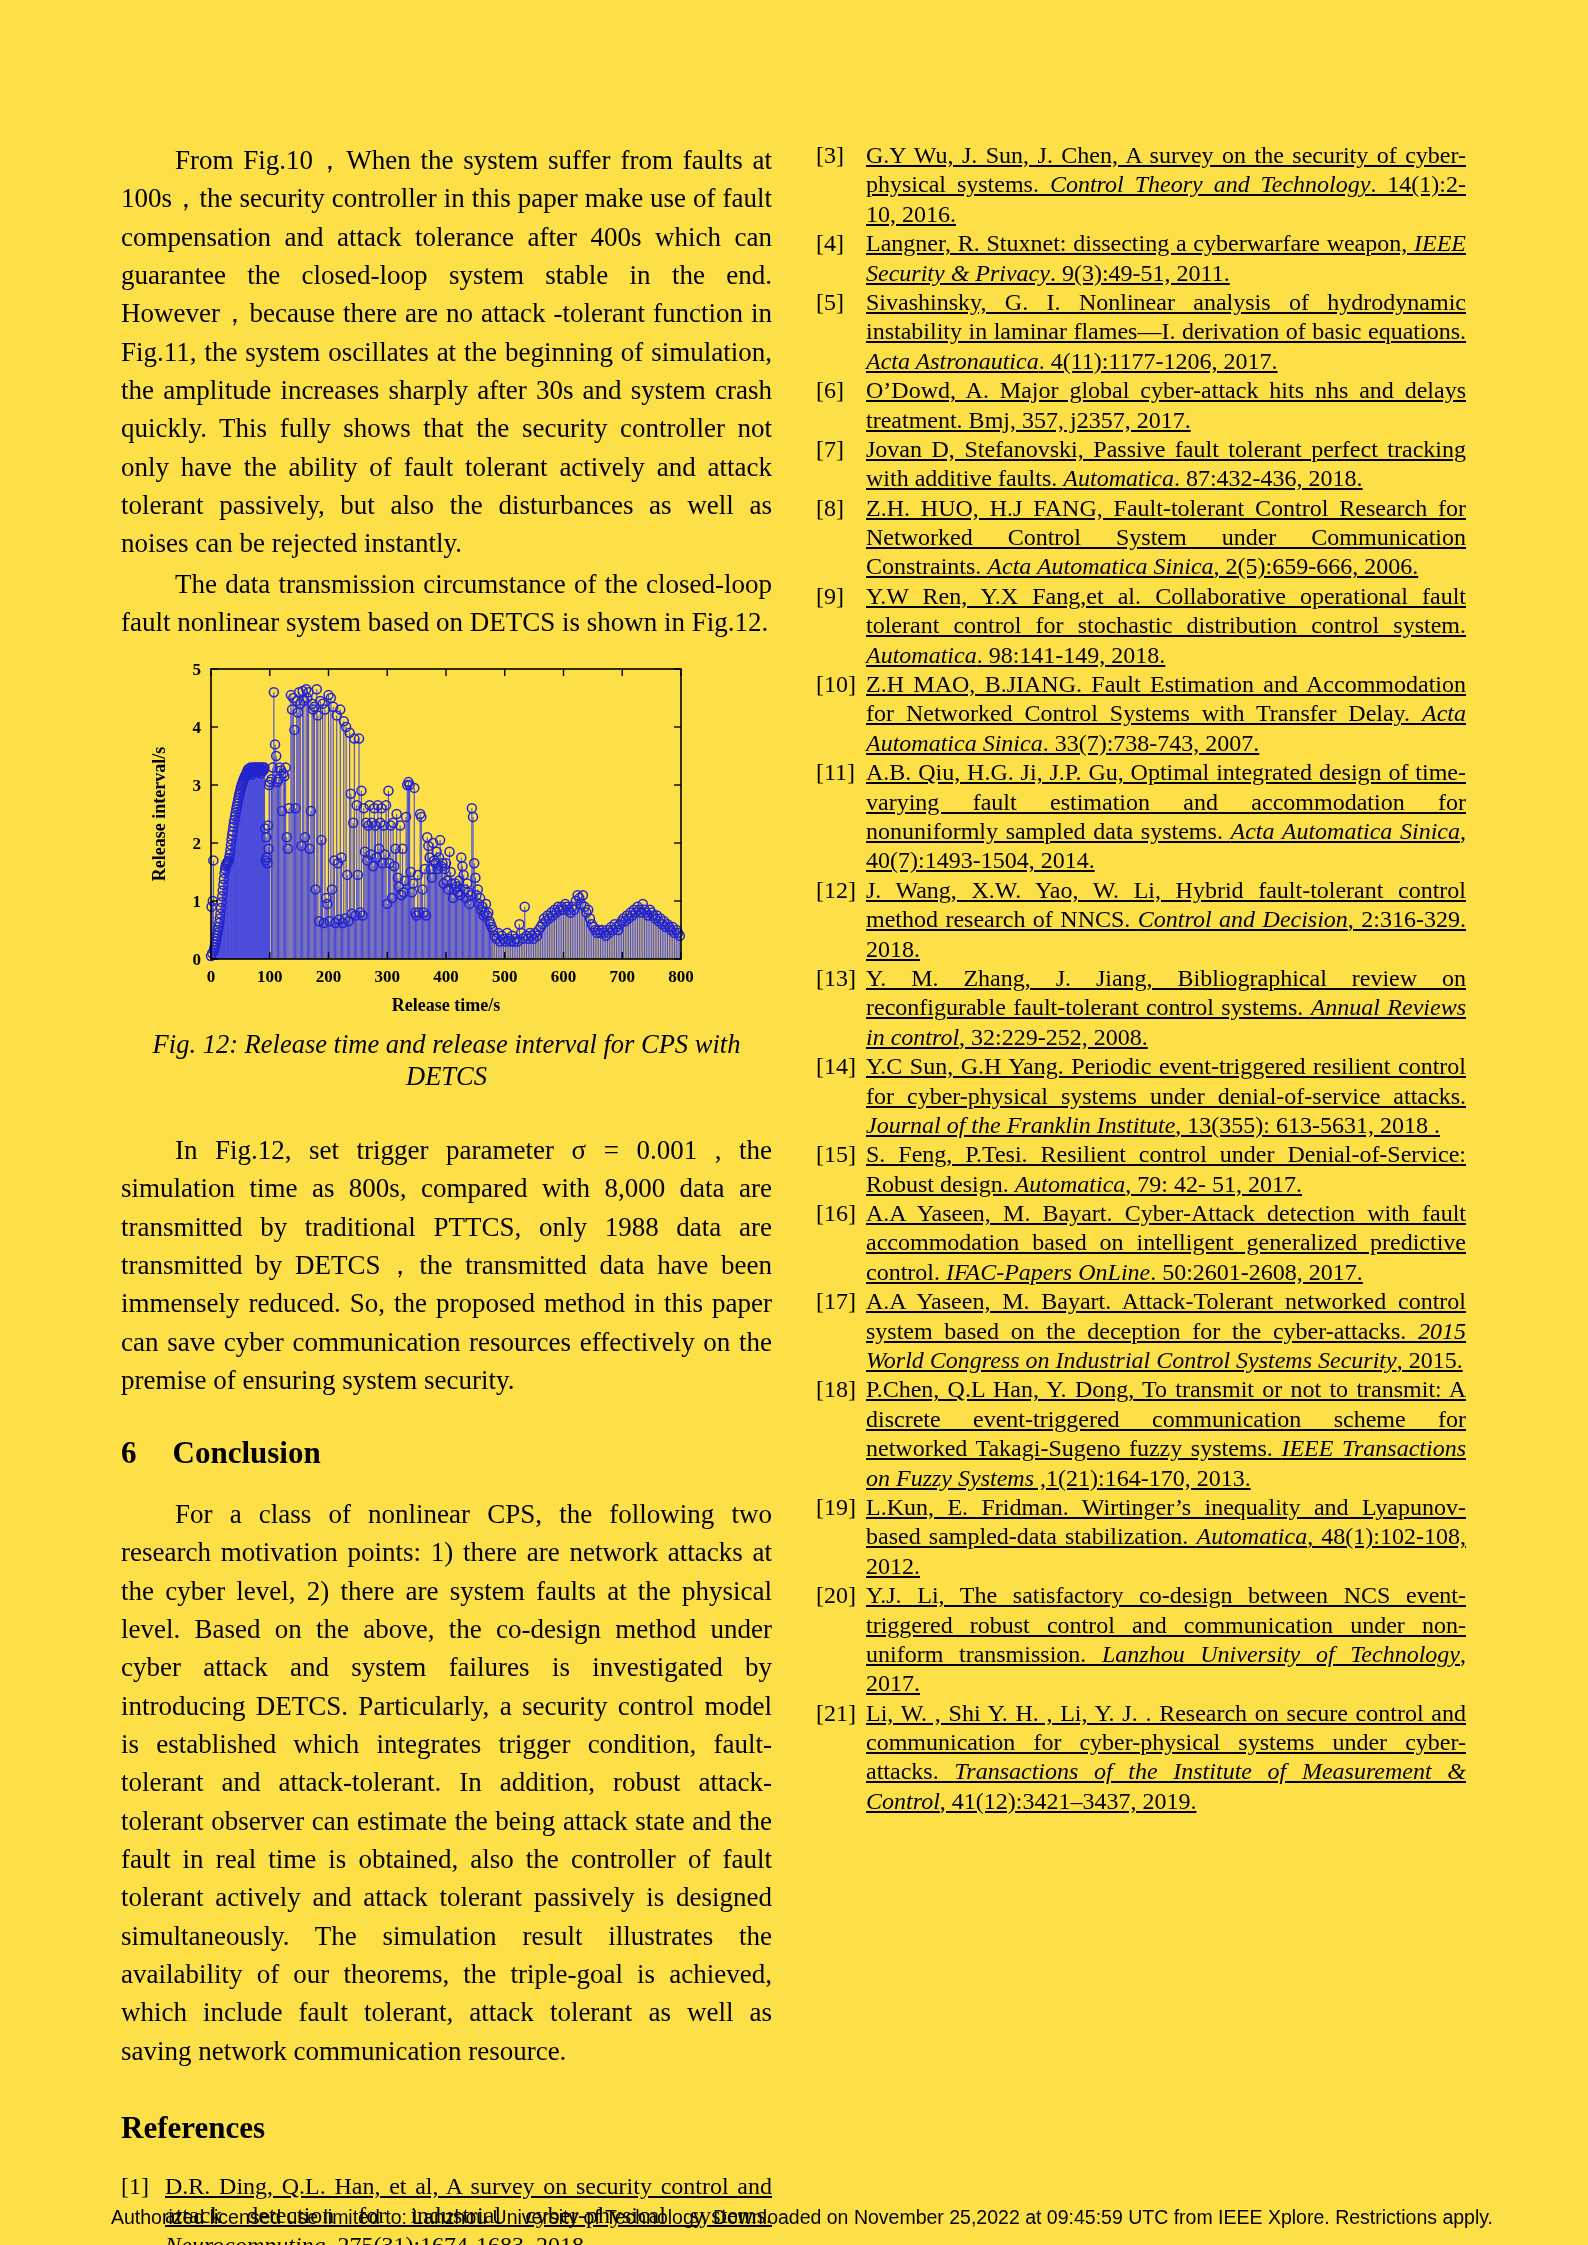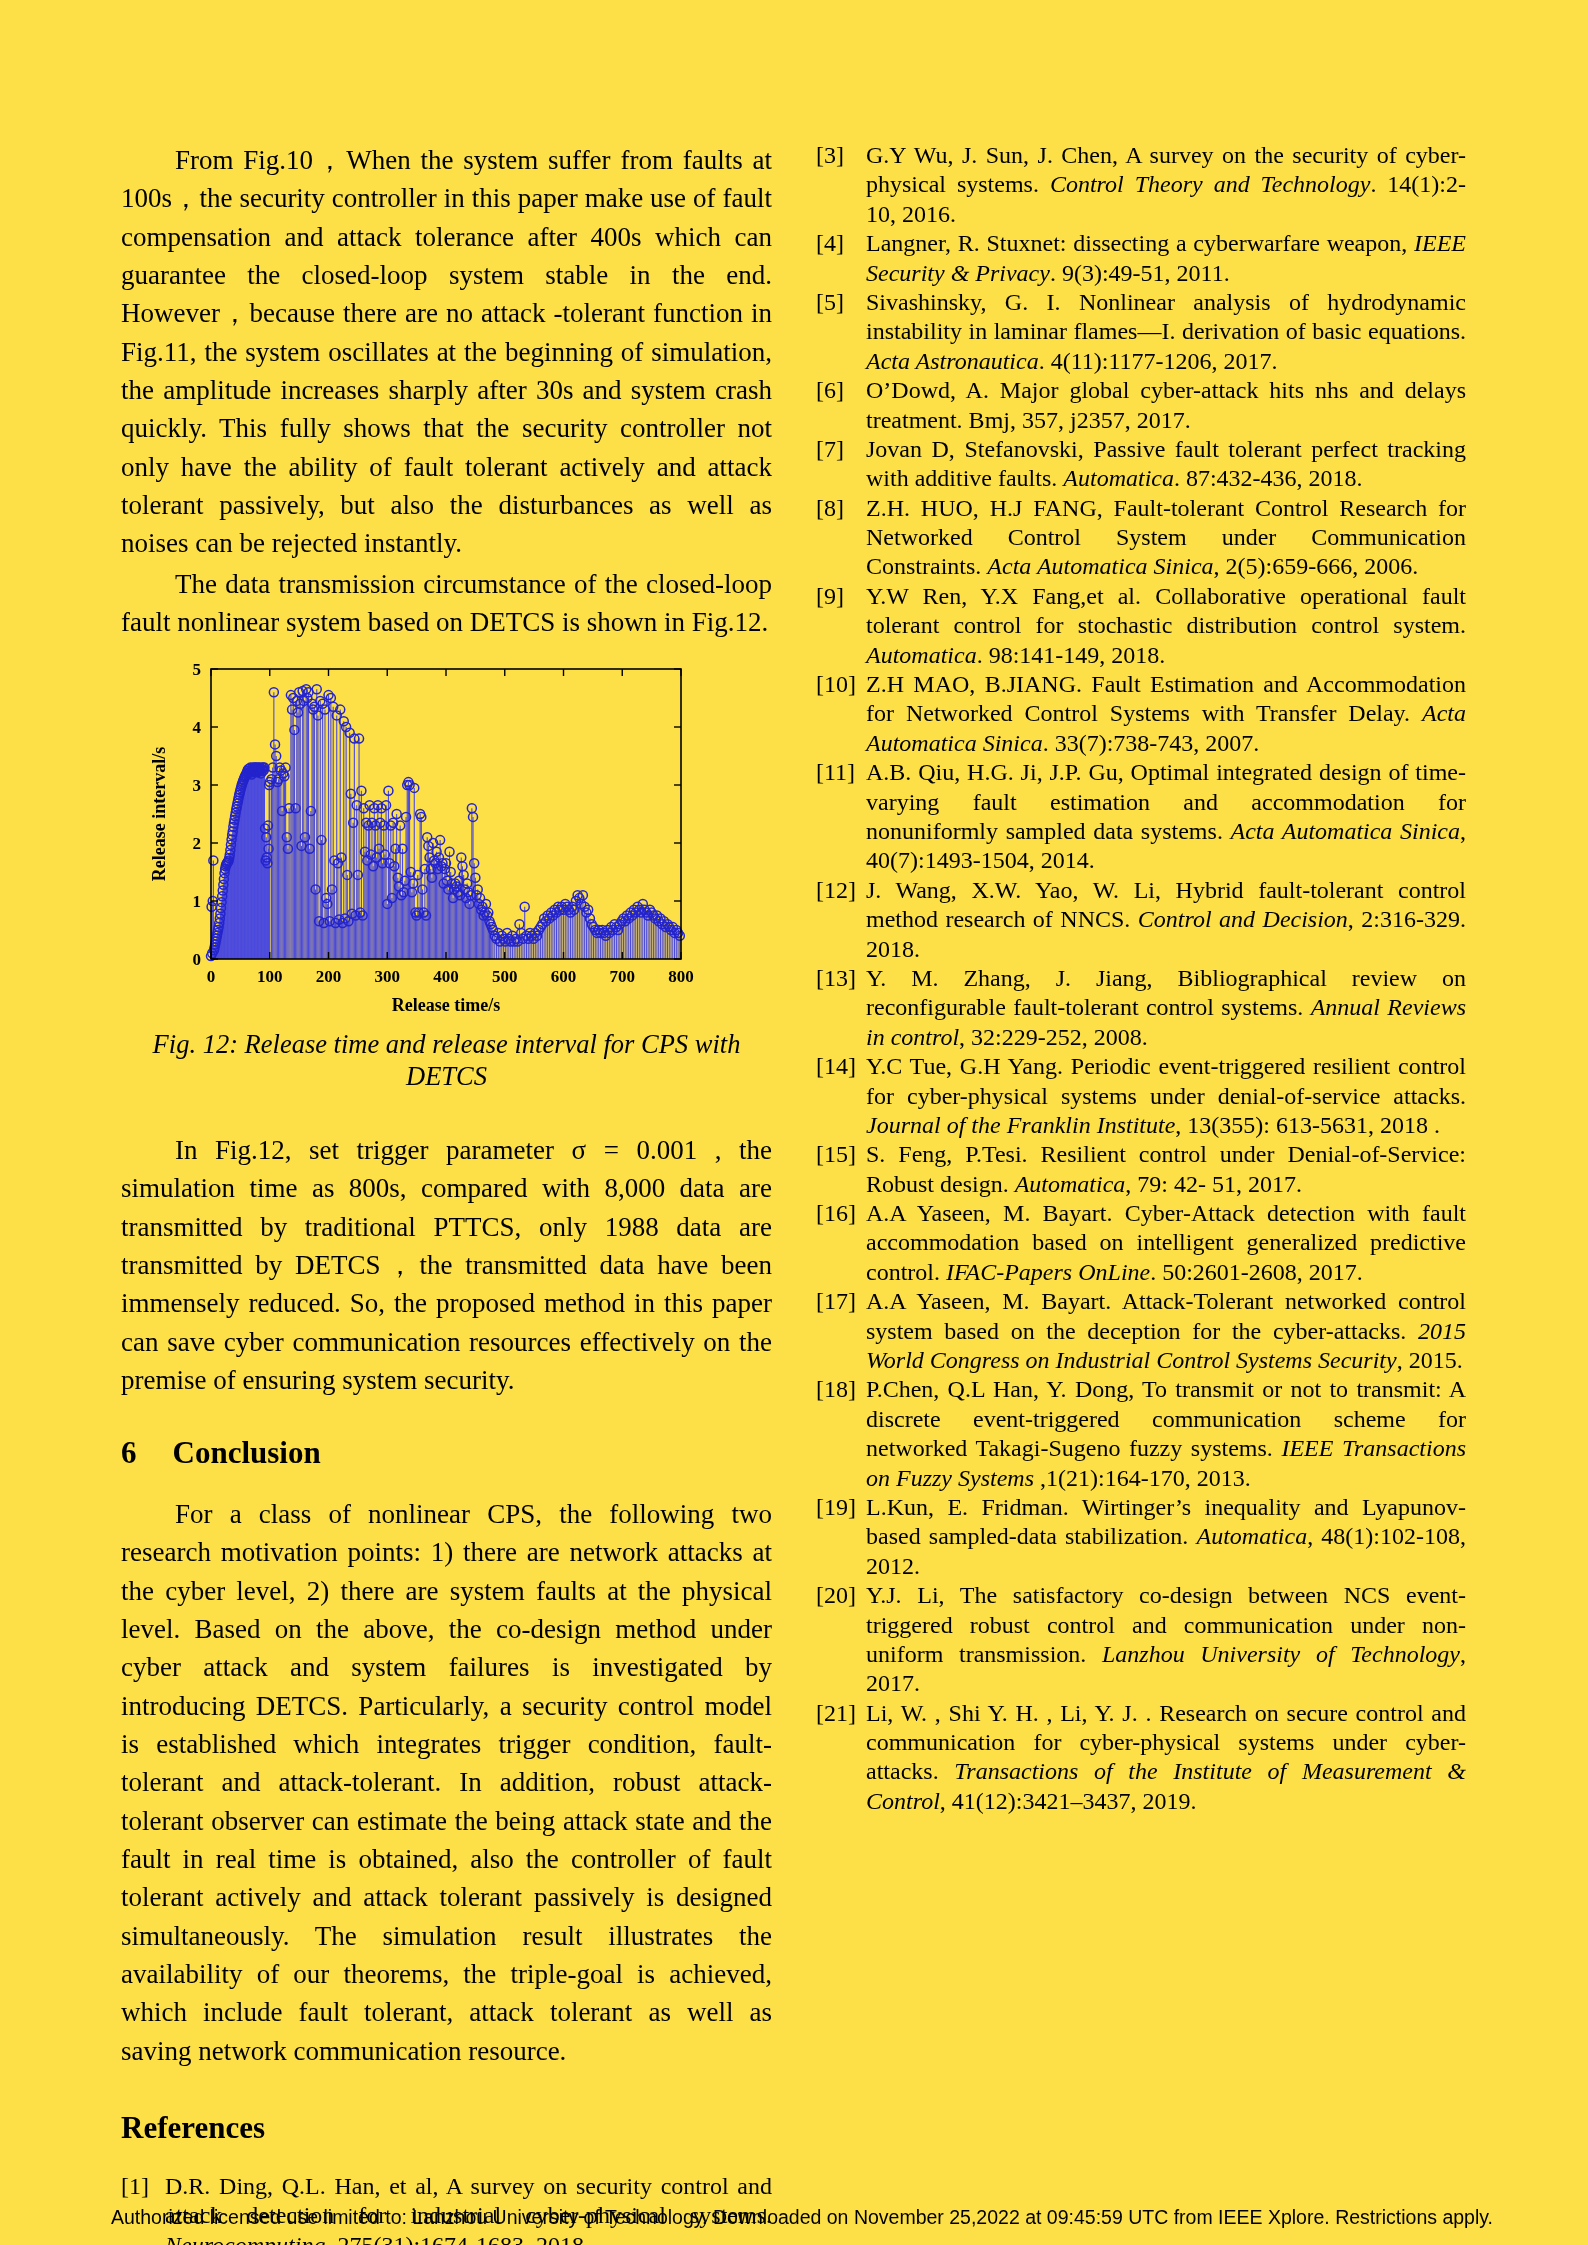--- a/index.html
+++ b/index.html
@@ -23,21 +23,21 @@
   .fig-caption { font-size:26.5px; margin-top:0; line-height:1.2;font-style:italic; }
 
   .sec-heading { font-size:31px; font-weight:bold; margin:36px 0 24px 0; }
   .sec-num { display:inline-block; margin-right:36px; }
   .refs-heading { margin:40px 0 26px 0; }
 
   .refs { font-size:24px; line-height:1.225; }
   .ref  { display:flex; margin:0; }
   .ref-num  { flex:0 0 50px; }
   .col-left .ref-num { flex:0 0 44px; }
-  .ref-body { flex:1; text-align:justify; }
+  .ref-body { flex:1; text-align:justify;text-decoration:underline; }
   .it { font-style:italic; }
 
   .footer {
     position:absolute; left:8px; width:100%; bottom:16px; text-align:center;
     font-family:"Liberation Sans", sans-serif; font-size:19.5px; color:#000;
   }
 </style>
 </head>
 <body>
 
@@ -950,21 +950,21 @@
         <div class="ref">
           <span class="ref-num">[12]</span>
           <span class="ref-body"><span>J. Wang,  X.W. Yao, W. Li, Hybrid fault-tolerant control method research of NNCS. </span><span class="it">Control and Decision</span><span>, 2:316-329. 2018.</span></span>
         </div>
         <div class="ref">
           <span class="ref-num">[13]</span>
           <span class="ref-body"><span>Y. M. Zhang, J. Jiang, Bibliographical review on reconfigurable fault-tolerant control systems. </span><span class="it">Annual Reviews in control</span><span>, 32:229-252, 2008.</span></span>
         </div>
         <div class="ref">
           <span class="ref-num">[14]</span>
-          <span class="ref-body"><span>Y.C Tue, G.H Yang. Periodic event-triggered resilient control for cyber-physical systems under denial-of-service attacks. </span><span class="it">Journal of the Franklin Institute</span><span>, 13(355): 613-5631, 2018 .</span></span>
+          <span class="ref-body"><span>Y.C Sun, G.H Yang. Periodic event-triggered resilient control for cyber-physical systems under denial-of-service attacks. </span><span class="it">Journal of the Franklin Institute</span><span>, 13(355): 613-5631, 2018 .</span></span>
         </div>
         <div class="ref">
           <span class="ref-num">[15]</span>
           <span class="ref-body"><span>S. Feng, P.Tesi. Resilient control under Denial-of-Service: Robust design. </span><span class="it">Automatica</span><span>, 79: 42- 51, 2017.</span></span>
         </div>
         <div class="ref">
           <span class="ref-num">[16]</span>
           <span class="ref-body"><span>A.A Yaseen, M. Bayart. Cyber-Attack detection with fault accommodation based on intelligent generalized predictive control. </span><span class="it">IFAC-Papers OnLine</span><span>. 50:2601-2608, 2017.</span></span>
         </div>
         <div class="ref">

